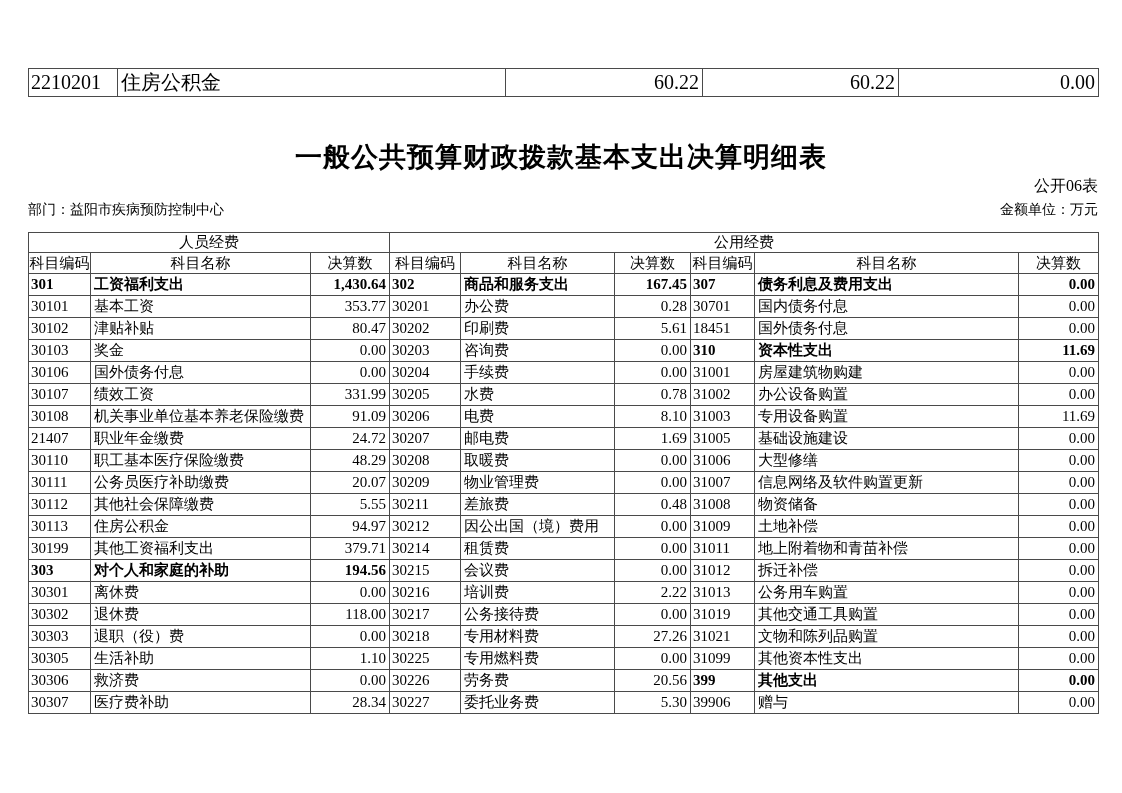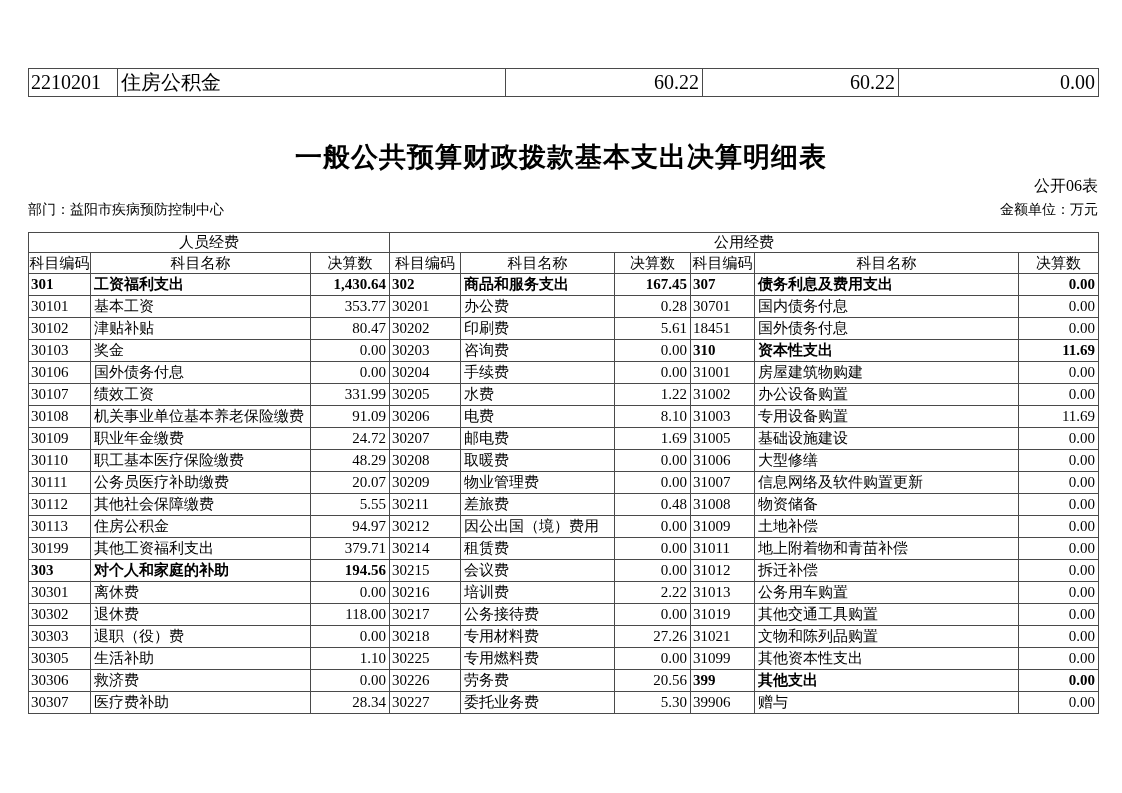--- a/index.html
+++ b/index.html
@@ -173,38 +173,38 @@
           <td class="cell-code">31001</td>
           <td class="cell-name">房屋建筑物购建</td>
           <td class="cell-value">0.00</td>
         </tr>
         <tr>
           <td class="cell-code">30107</td>
           <td class="cell-name">绩效工资</td>
           <td class="cell-value">331.99</td>
           <td class="cell-code">30205</td>
           <td class="cell-name">水费</td>
-          <td class="cell-value">1.22</td>
+          <td class="cell-value">0.78</td>
           <td class="cell-code">31002</td>
           <td class="cell-name">办公设备购置</td>
           <td class="cell-value">0.00</td>
         </tr>
         <tr>
           <td class="cell-code">30108</td>
           <td class="cell-name">机关事业单位基本养老保险缴费</td>
           <td class="cell-value">91.09</td>
           <td class="cell-code">30206</td>
           <td class="cell-name">电费</td>
           <td class="cell-value">8.10</td>
           <td class="cell-code">31003</td>
           <td class="cell-name">专用设备购置</td>
           <td class="cell-value">11.69</td>
         </tr>
         <tr>
-          <td class="cell-code">30109</td>
+          <td class="cell-code">21407</td>
           <td class="cell-name">职业年金缴费</td>
           <td class="cell-value">24.72</td>
           <td class="cell-code">30207</td>
           <td class="cell-name">邮电费</td>
           <td class="cell-value">1.69</td>
           <td class="cell-code">31005</td>
           <td class="cell-name">基础设施建设</td>
           <td class="cell-value">0.00</td>
         </tr>
         <tr>

